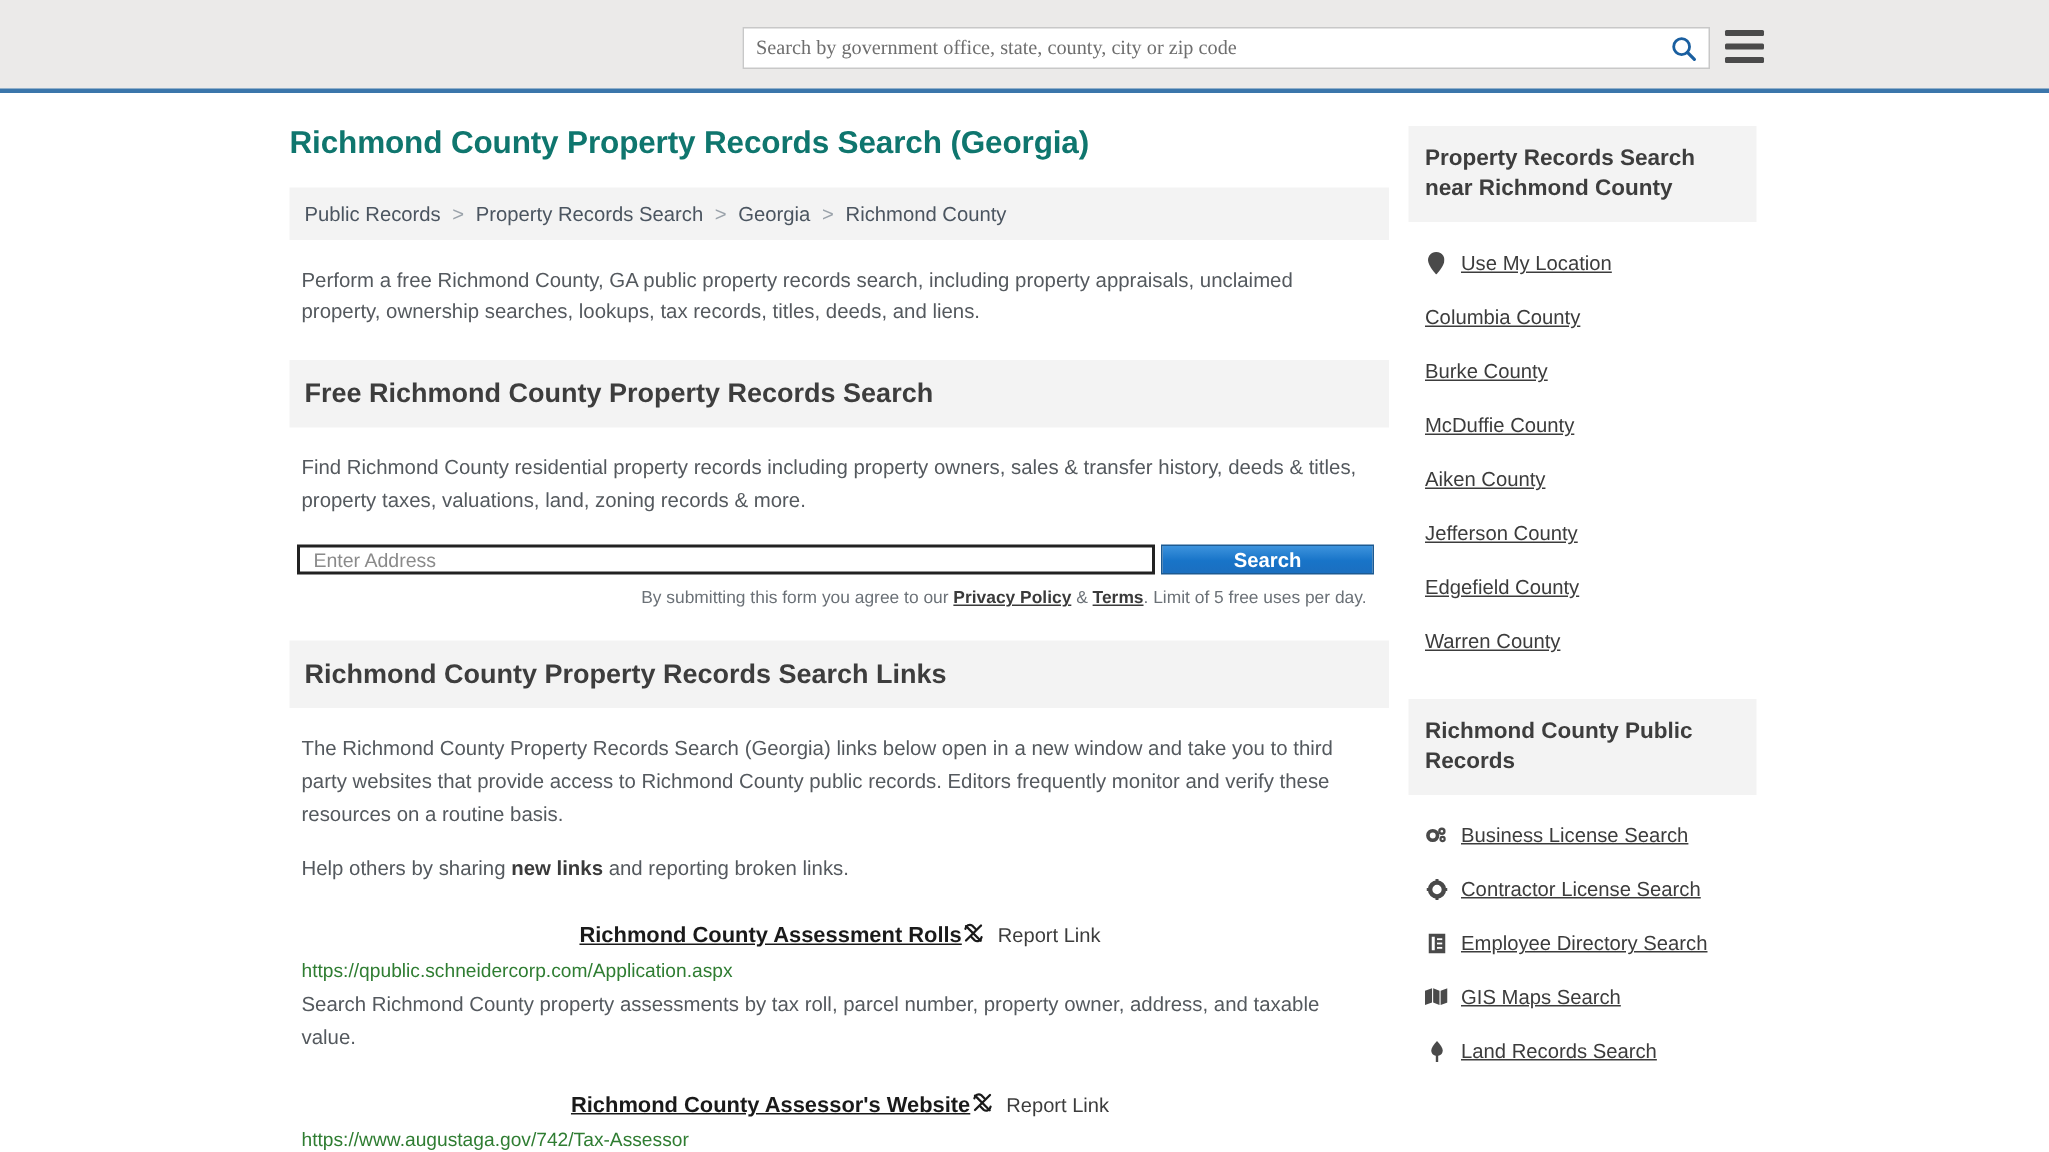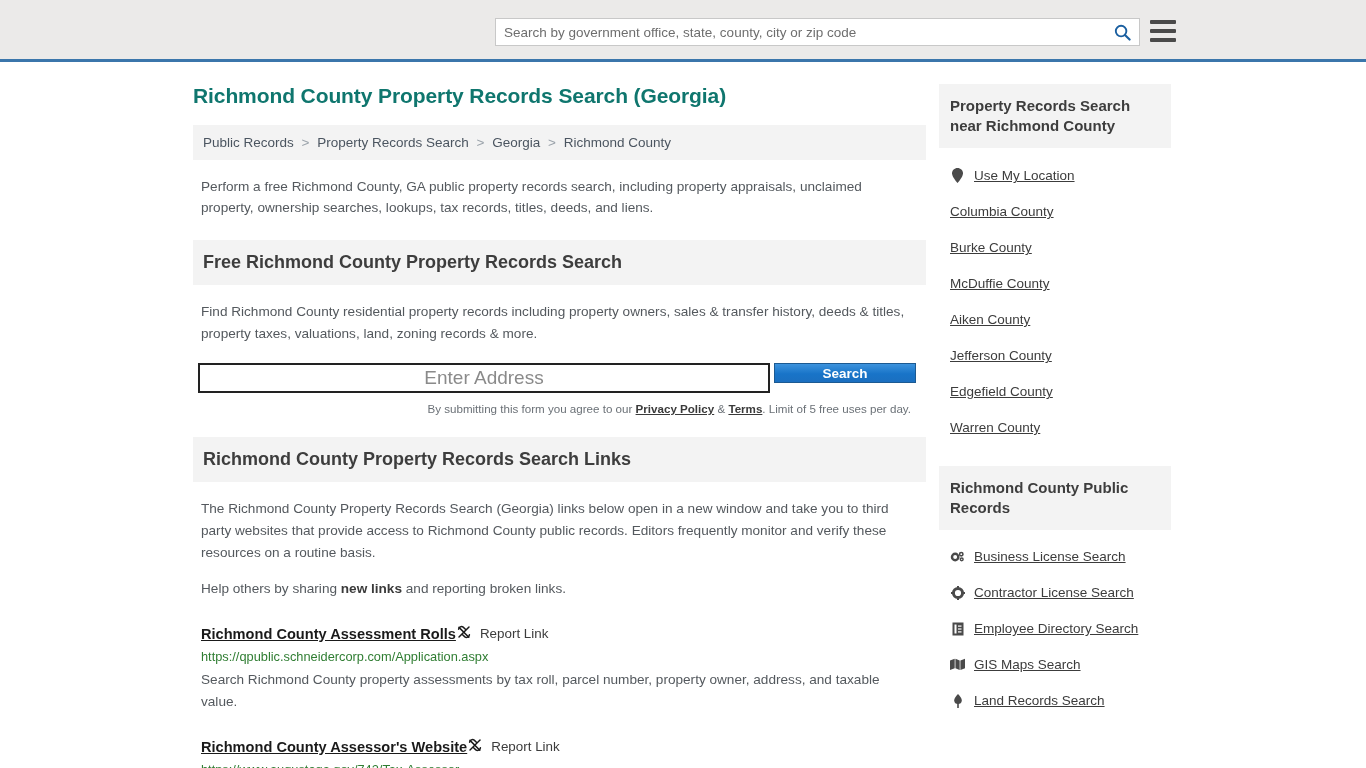--- a/index.html
+++ b/index.html
@@ -56,21 +56,21 @@
     align-items: center;
   }
   .search-input {
     flex: 1;
     border: none;
     outline: none;
     height: 100%;
     padding: 0 8px;
     font-size: 13.5px;
     color: #b91c1c;
-    font-family: Liberation Sans, sans-serif;
+    font-family: Liberation Serif, serif;
     background: transparent;
   }
   .search-input::placeholder { color: #6e6e6e; opacity: 1; }
   .search-btn-icon {
     width: 34px; height: 100%;
     display: flex; align-items: center; justify-content: center;
     background: transparent; border: none; cursor: pointer;
   }
   .hamburger {
     position: absolute;
@@ -154,28 +154,27 @@
     font-weight: bold;
   }
 
   .form-row {
     display: flex;
     margin: 18px 0 0 5px;
     width: 718px;
   }
   .addr-input {
     flex: 1;
-    height: 30px;
+    height: 20px;
     border: 2px solid #222;
     padding: 0 9px;
-    font-size: 19px;
+    font-size: 13px;
     color: #333;
     outline: none;
     font-family: "Liberation Sans", sans-serif;
-    text-align: center;
   }
   .addr-input::placeholder { color: #8a8a8a; opacity: 1; }
   .search-submit {
     width: 142px;
     height: 20px;
     margin-left: 4px;
     border: 1px solid #1c5a92;
     background: linear-gradient(180deg, #3d93dd 0%, #1874c8 55%, #1b6fc0 100%);
     color: #fff;
     font-size: 13.5px;
@@ -194,21 +193,21 @@
     color: #3a3a3a;
     text-decoration: underline;
     font-weight: bold;
   }
 
   
   .result { margin: 24px 0 0 8px; width: 718px; }
   .result-head {
     display: flex;
     align-items: center;
-    justify-content: flex-start;
+    justify-content: center;
   }
   .result-title {
     font-size: 14.6px;
     font-weight: bold;
     color: #1a1a1a;
     text-decoration: underline;
     cursor: pointer;
   }
   .report-link {
     display: flex;

